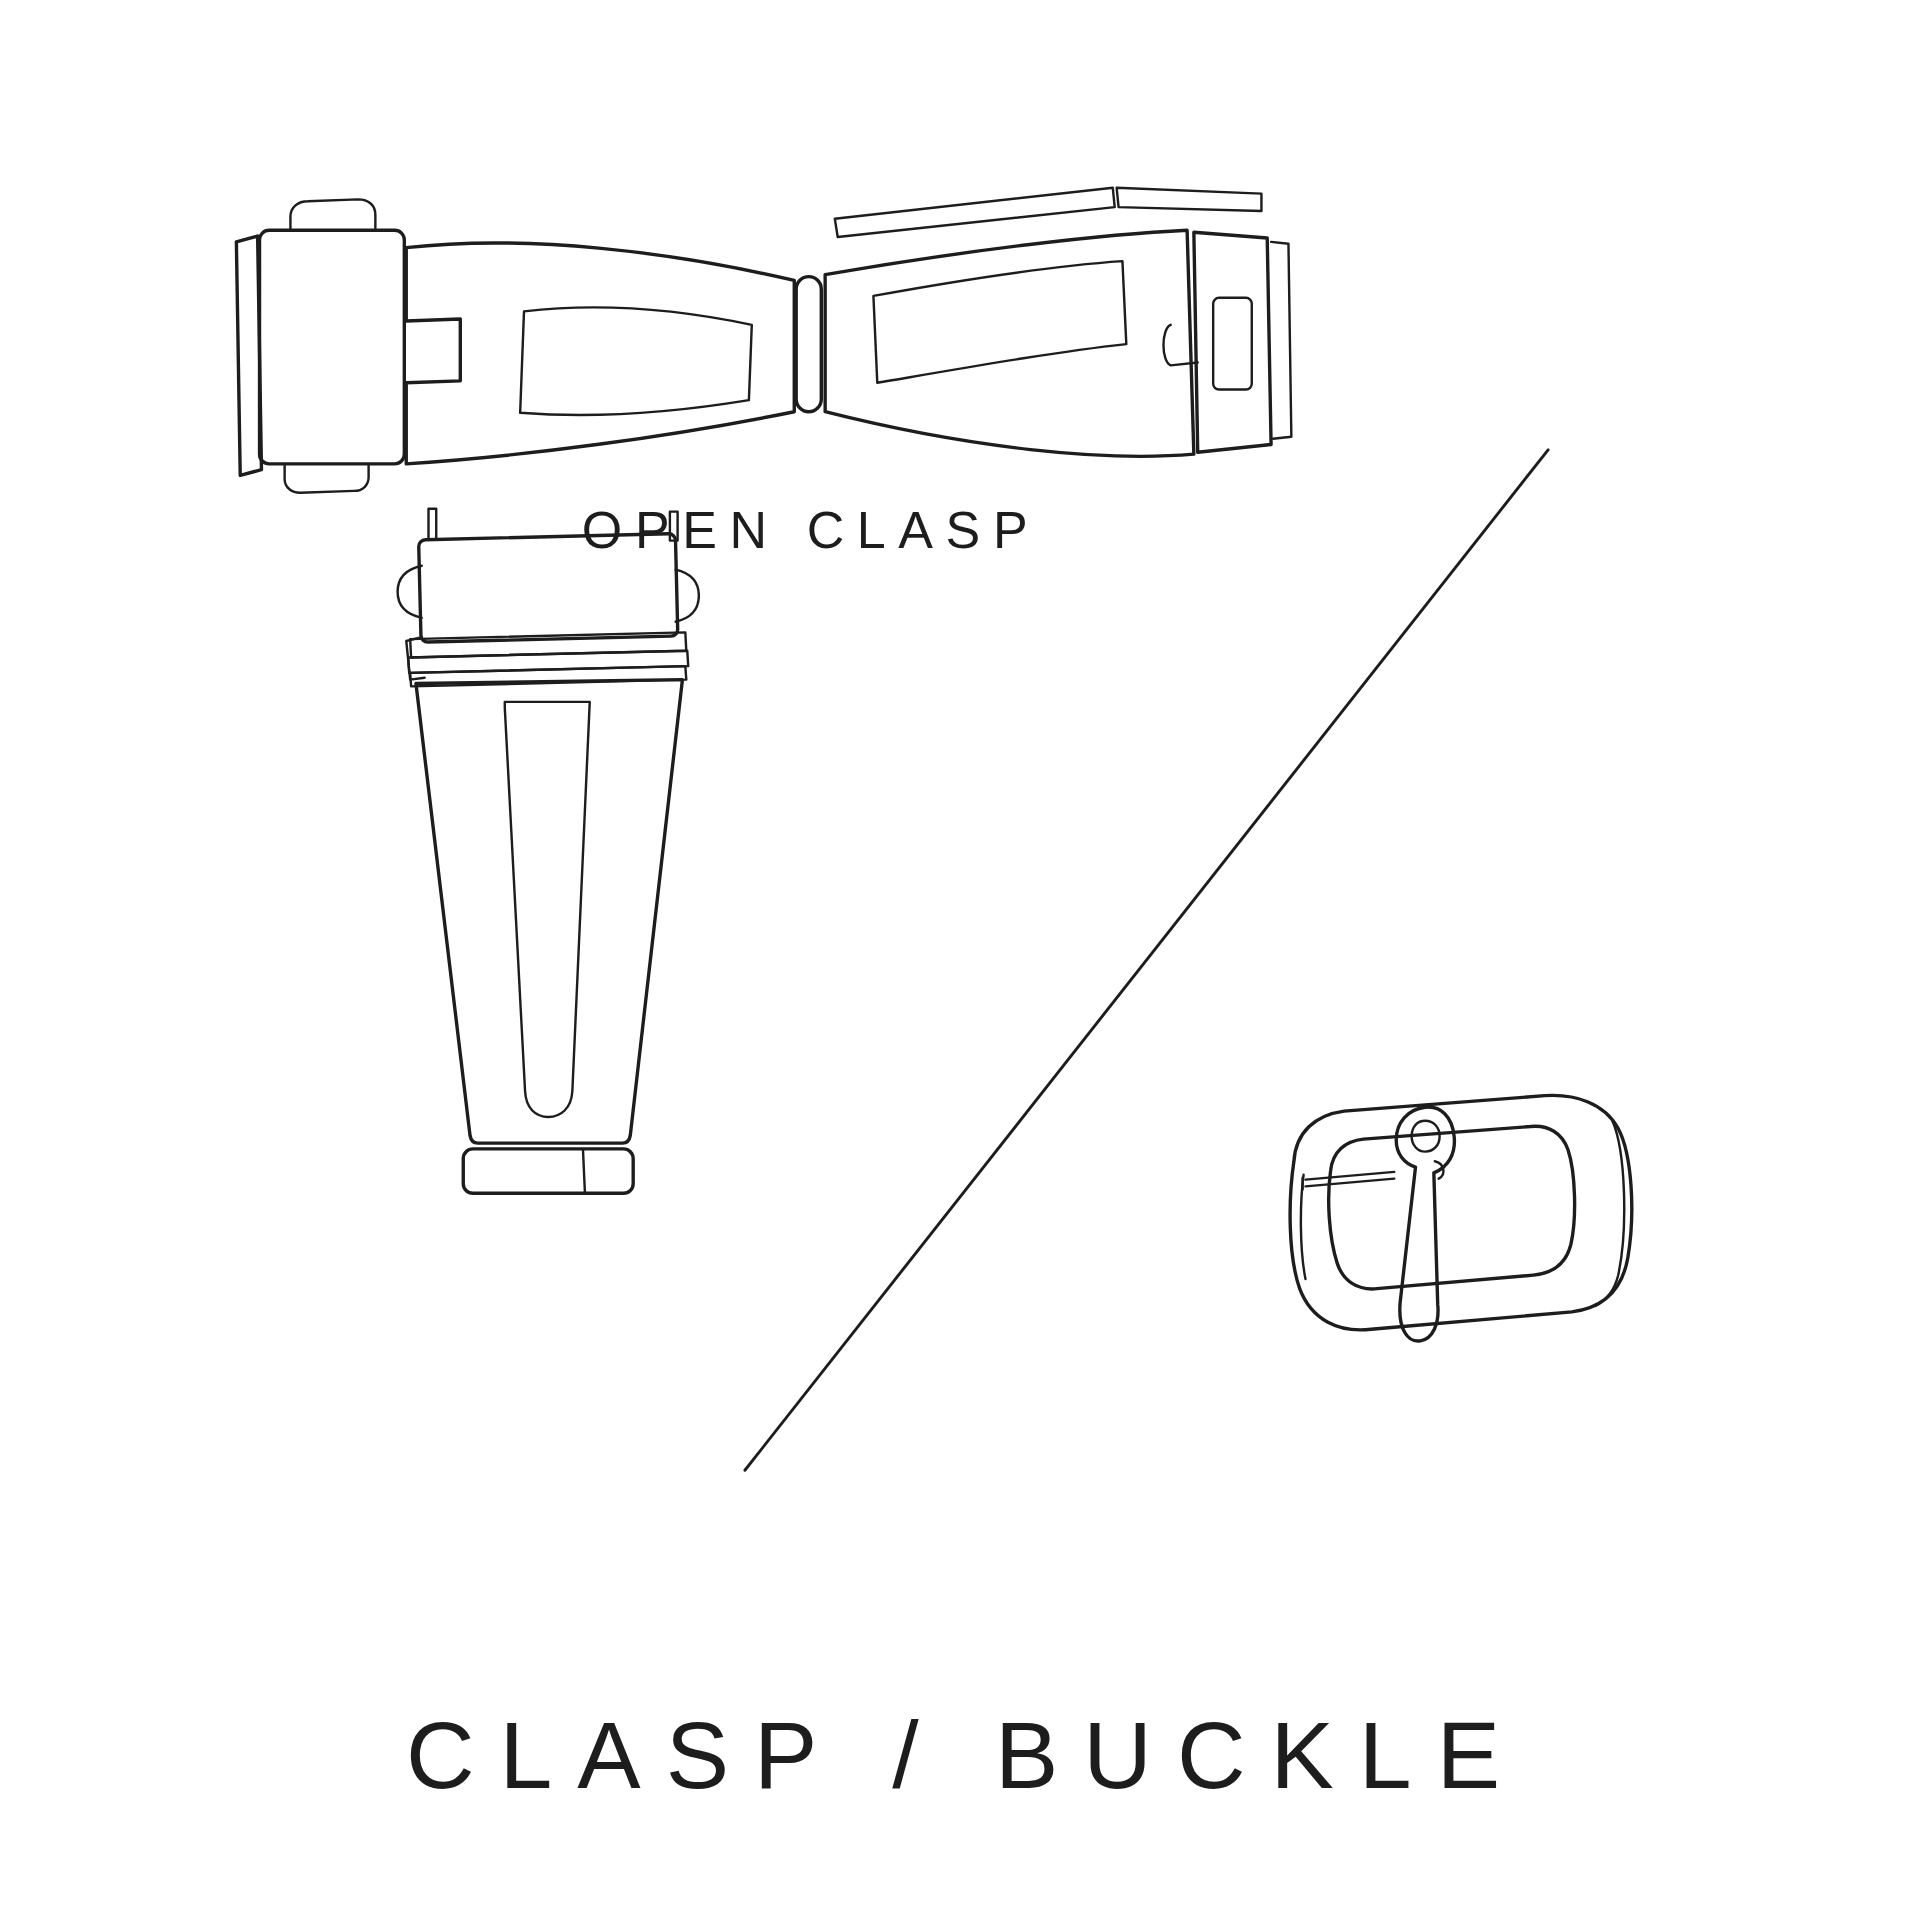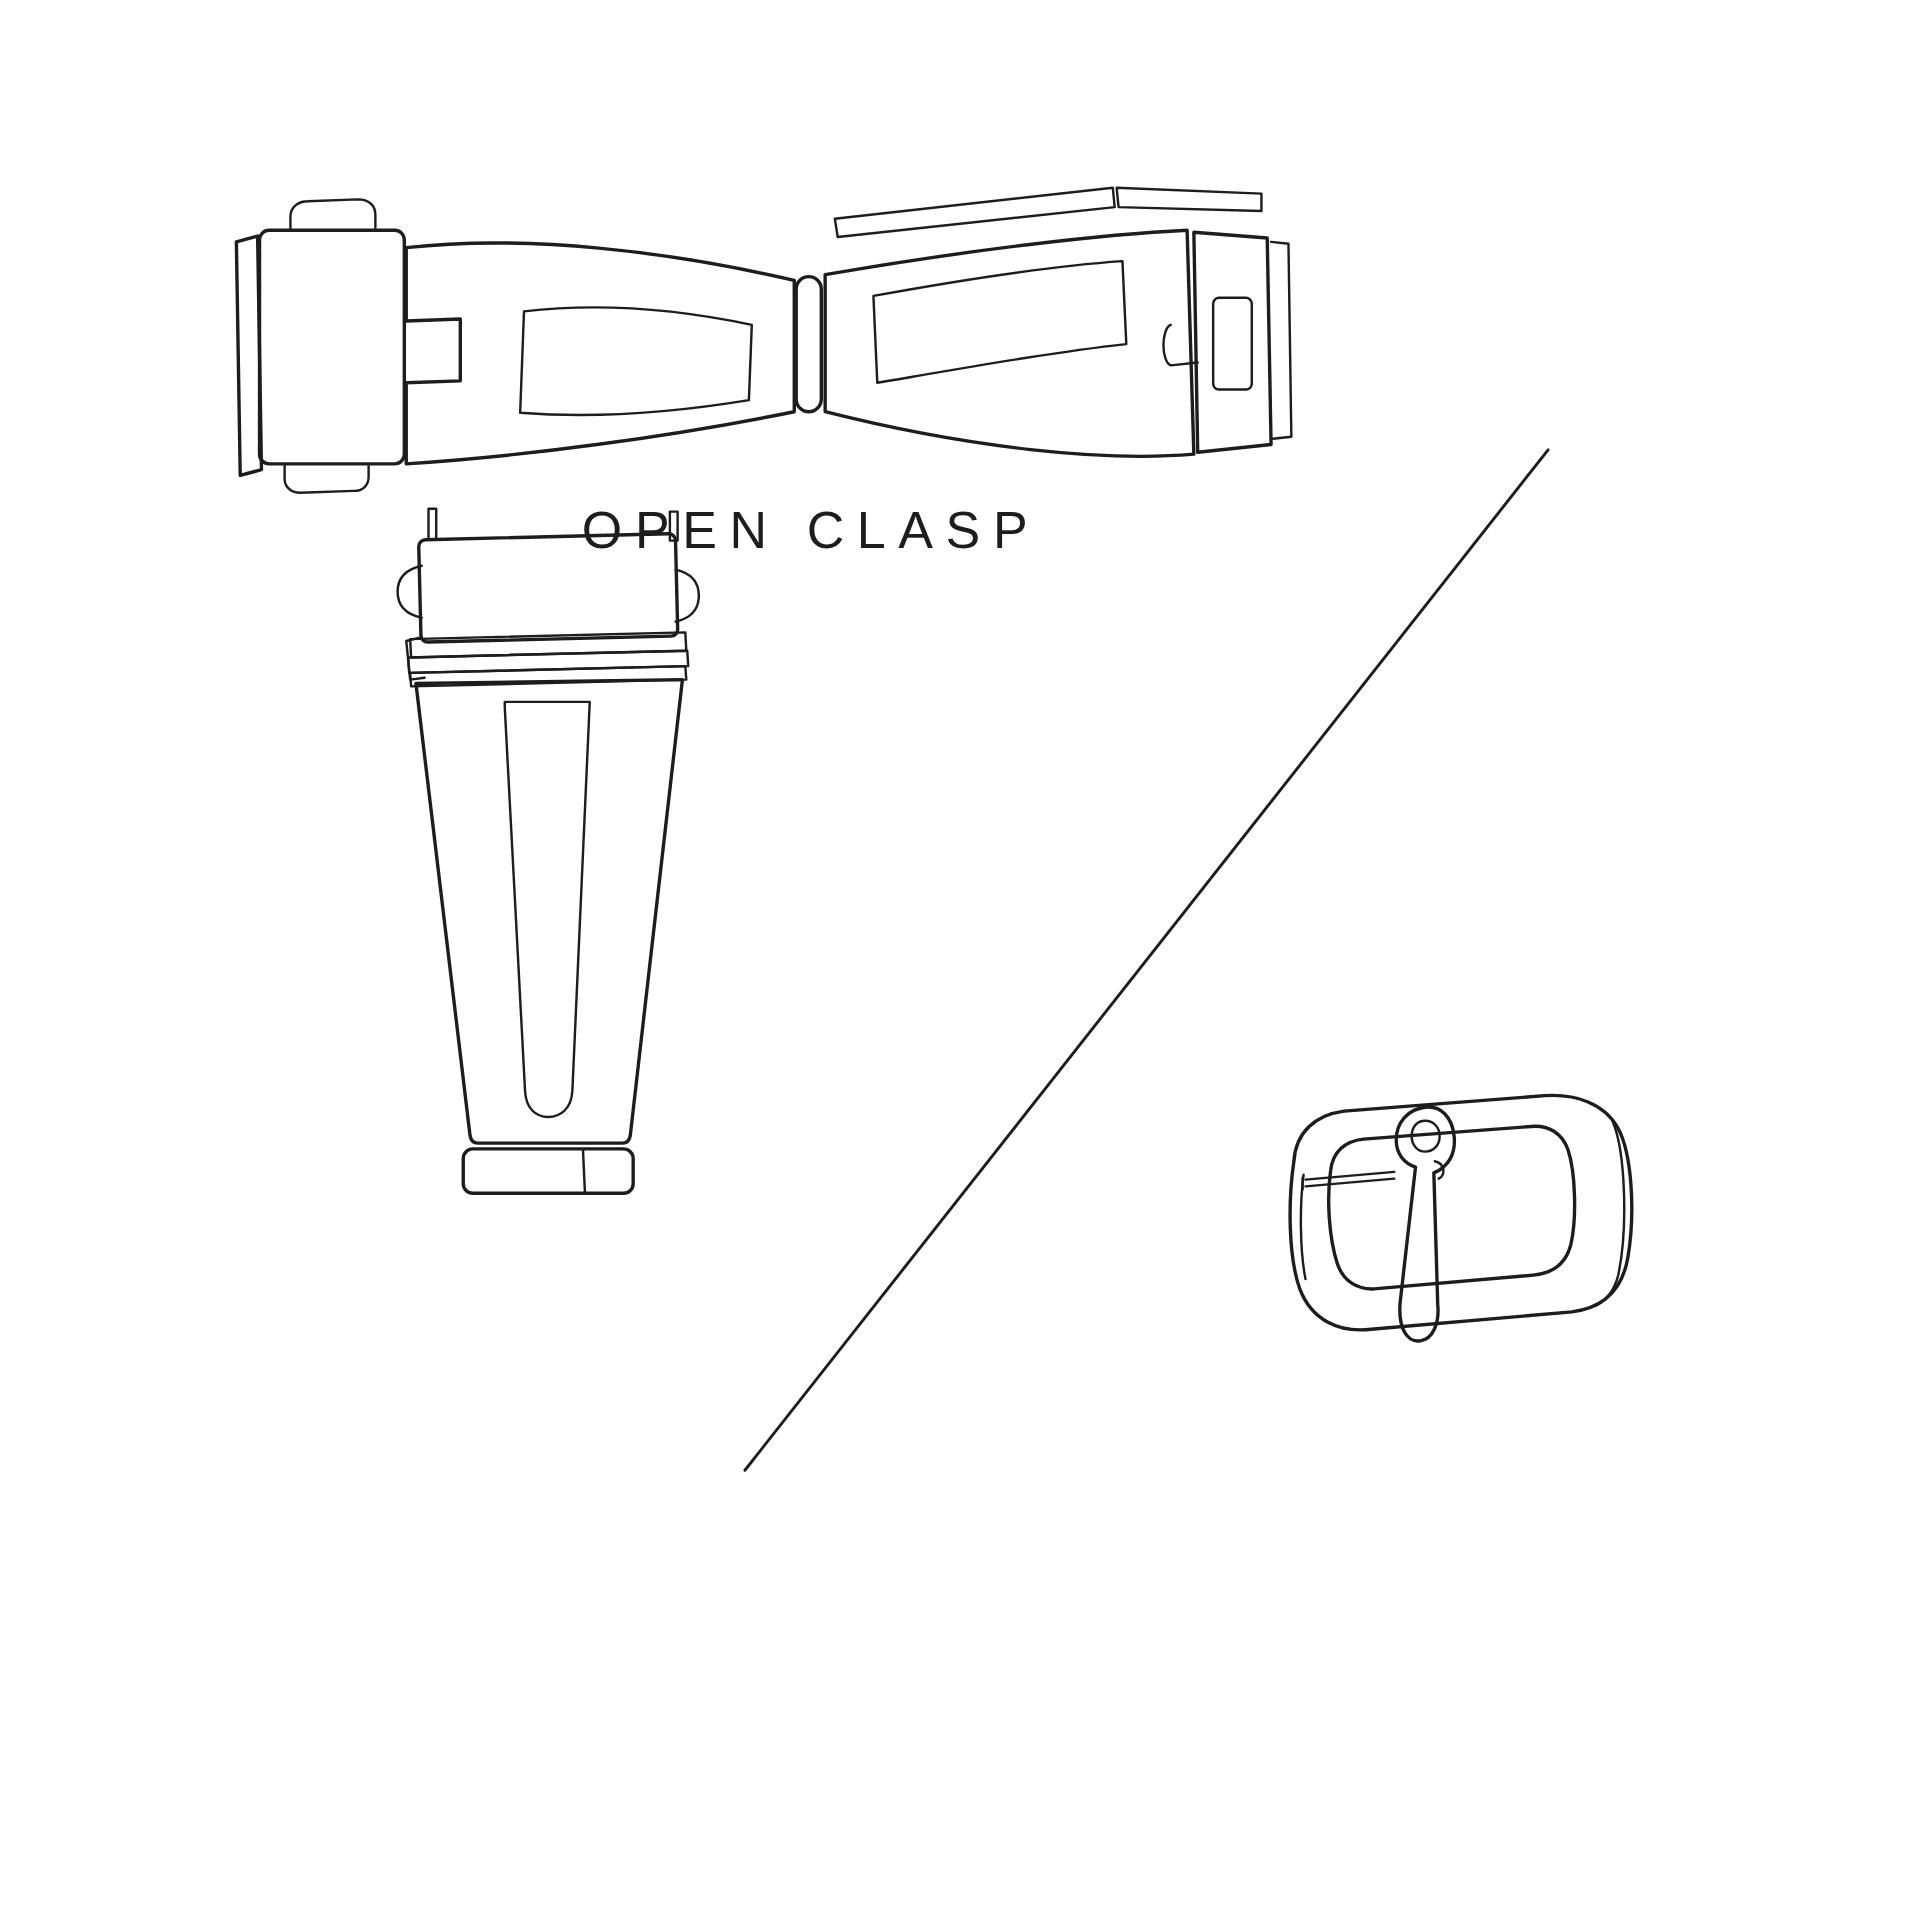--- a/index.html
+++ b/index.html
@@ -117,15 +117,16 @@
     <path class="ln thin" d="M 72,104 L 164,96"></path>
     <path class="ln thin" d="M 69,95 L 69,107"></path>
 
     <path class="ln" d="M 196,22 C 178,24 166,38 166,56 C 166,70 174,80 186,84 L 170,225 C 168,252 178,266 191,264 C 204,262 211,246 209,226 L 205,90 C 220,84 228,70 226,52 C 224,32 212,20 196,22 Z"></path>
 
     <path class="ln thin" d="M 182,52 C 182,42 188,36 196,36 C 205,36 211,43 211,52 C 211,61 205,68 196,68 C 188,68 182,61 182,52 Z"></path>
 
     <path class="ln thin" d="M 206,78 C 216,80 218,92 210,96"></path>
   </svg>
 
+  <div class="main-title">CLASP / BUCKLE</div>
 
 </div>
 
 
 </body></html>

